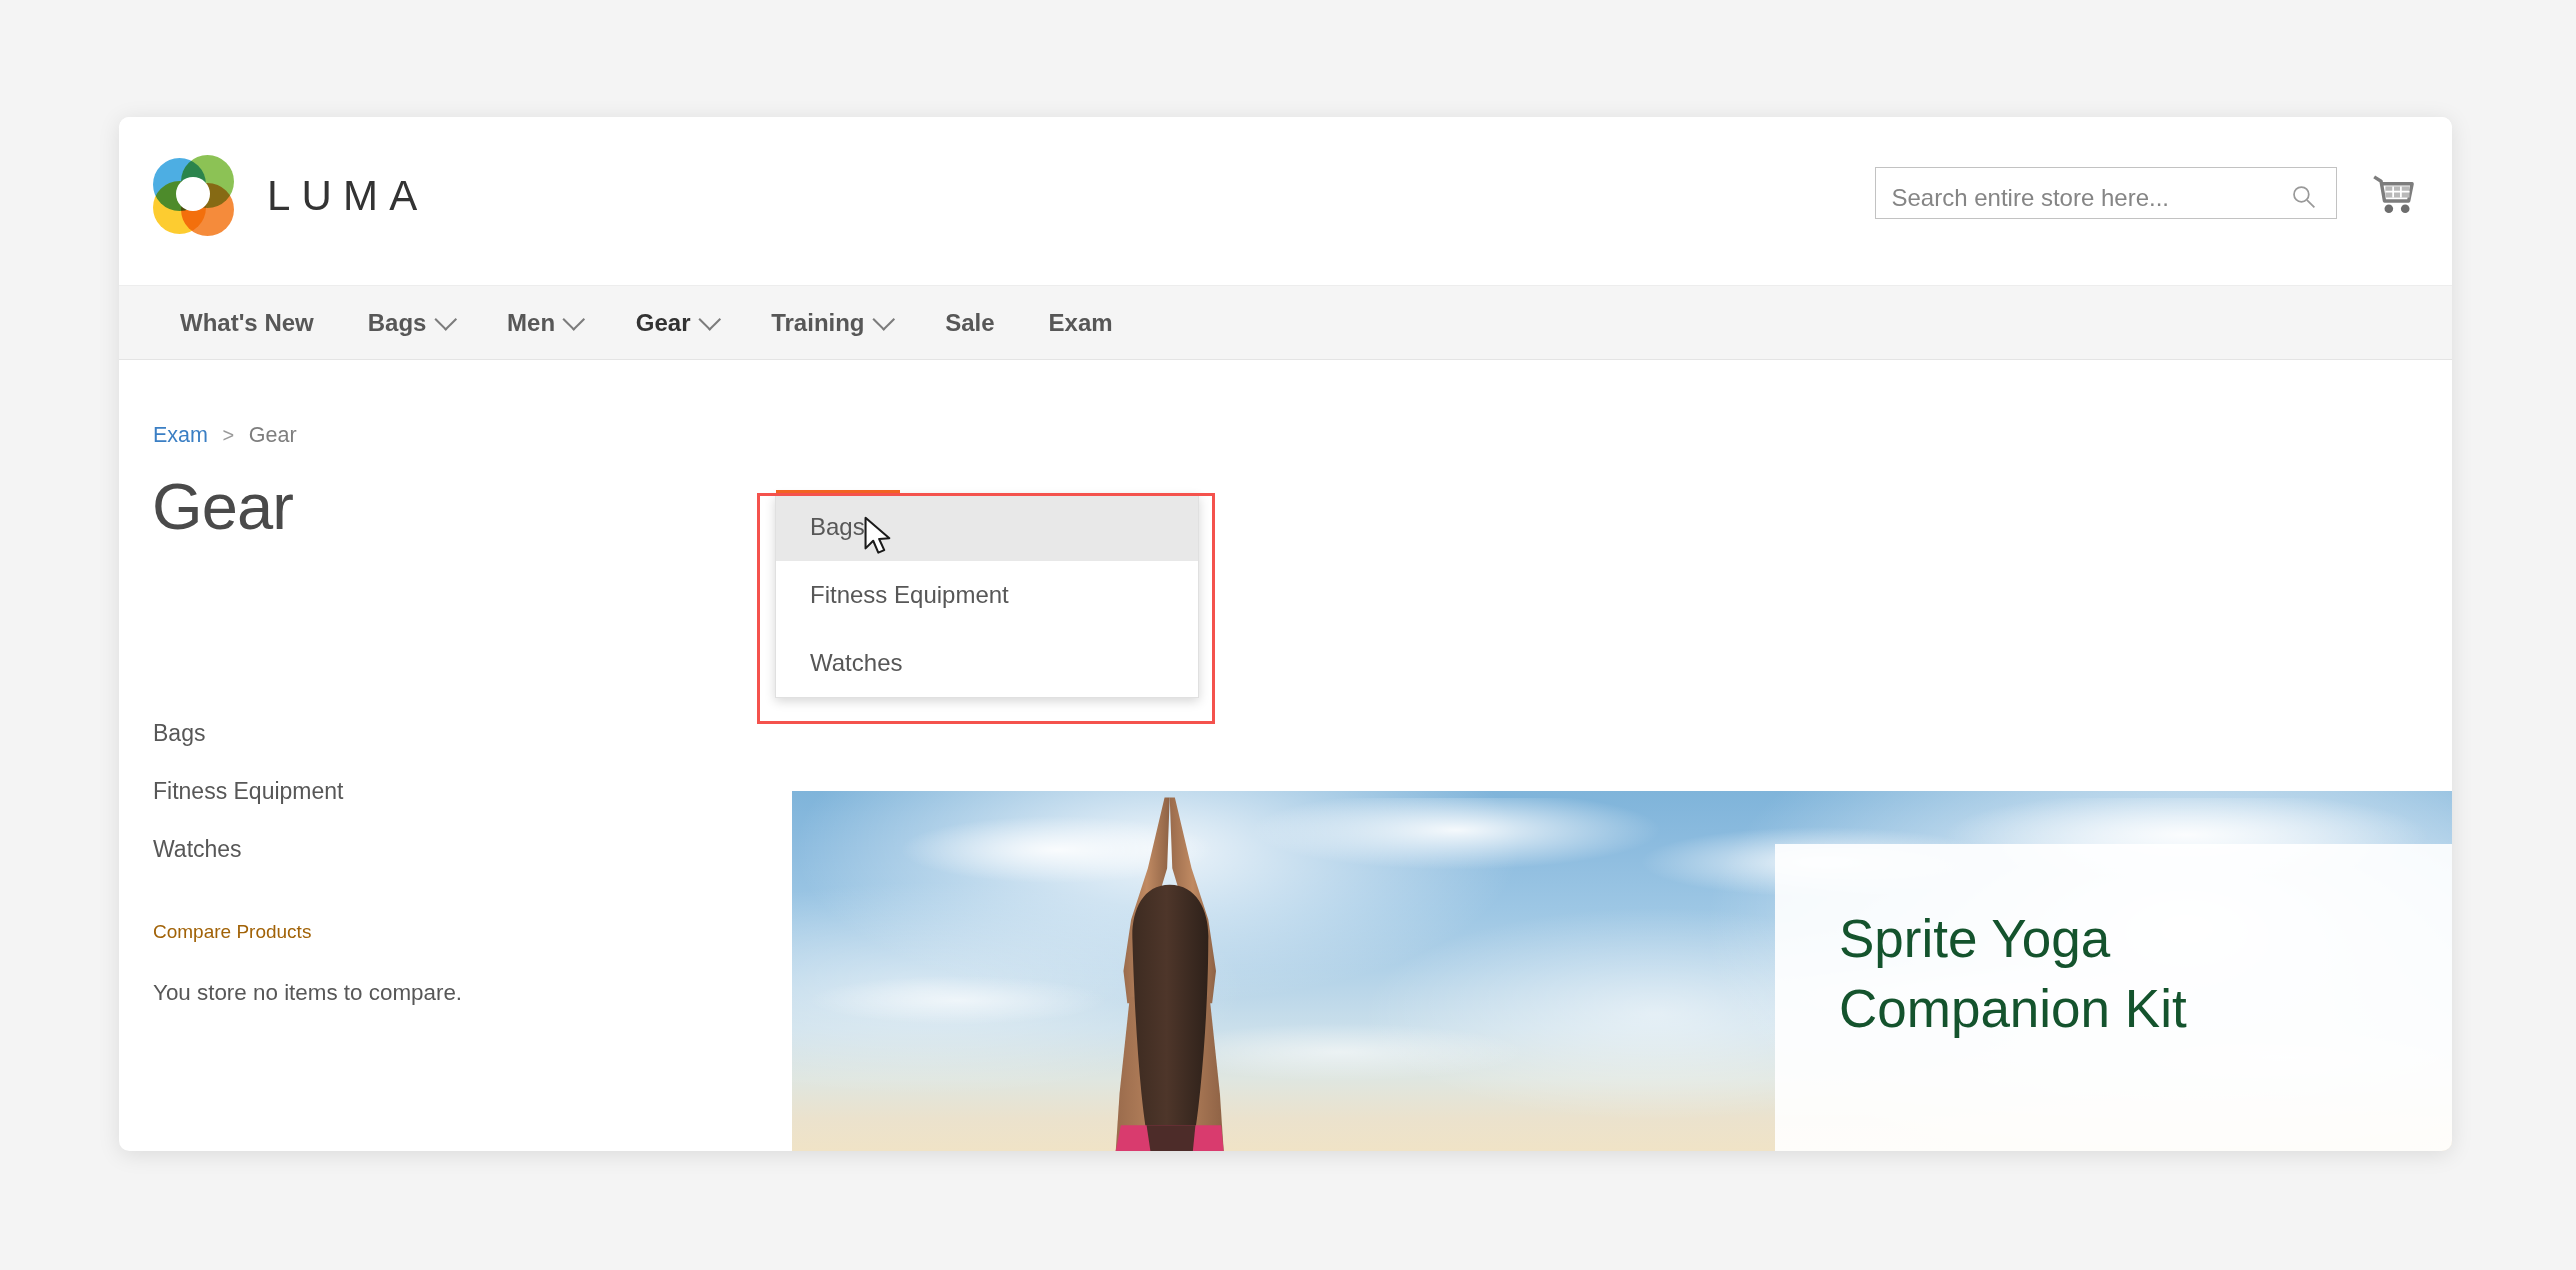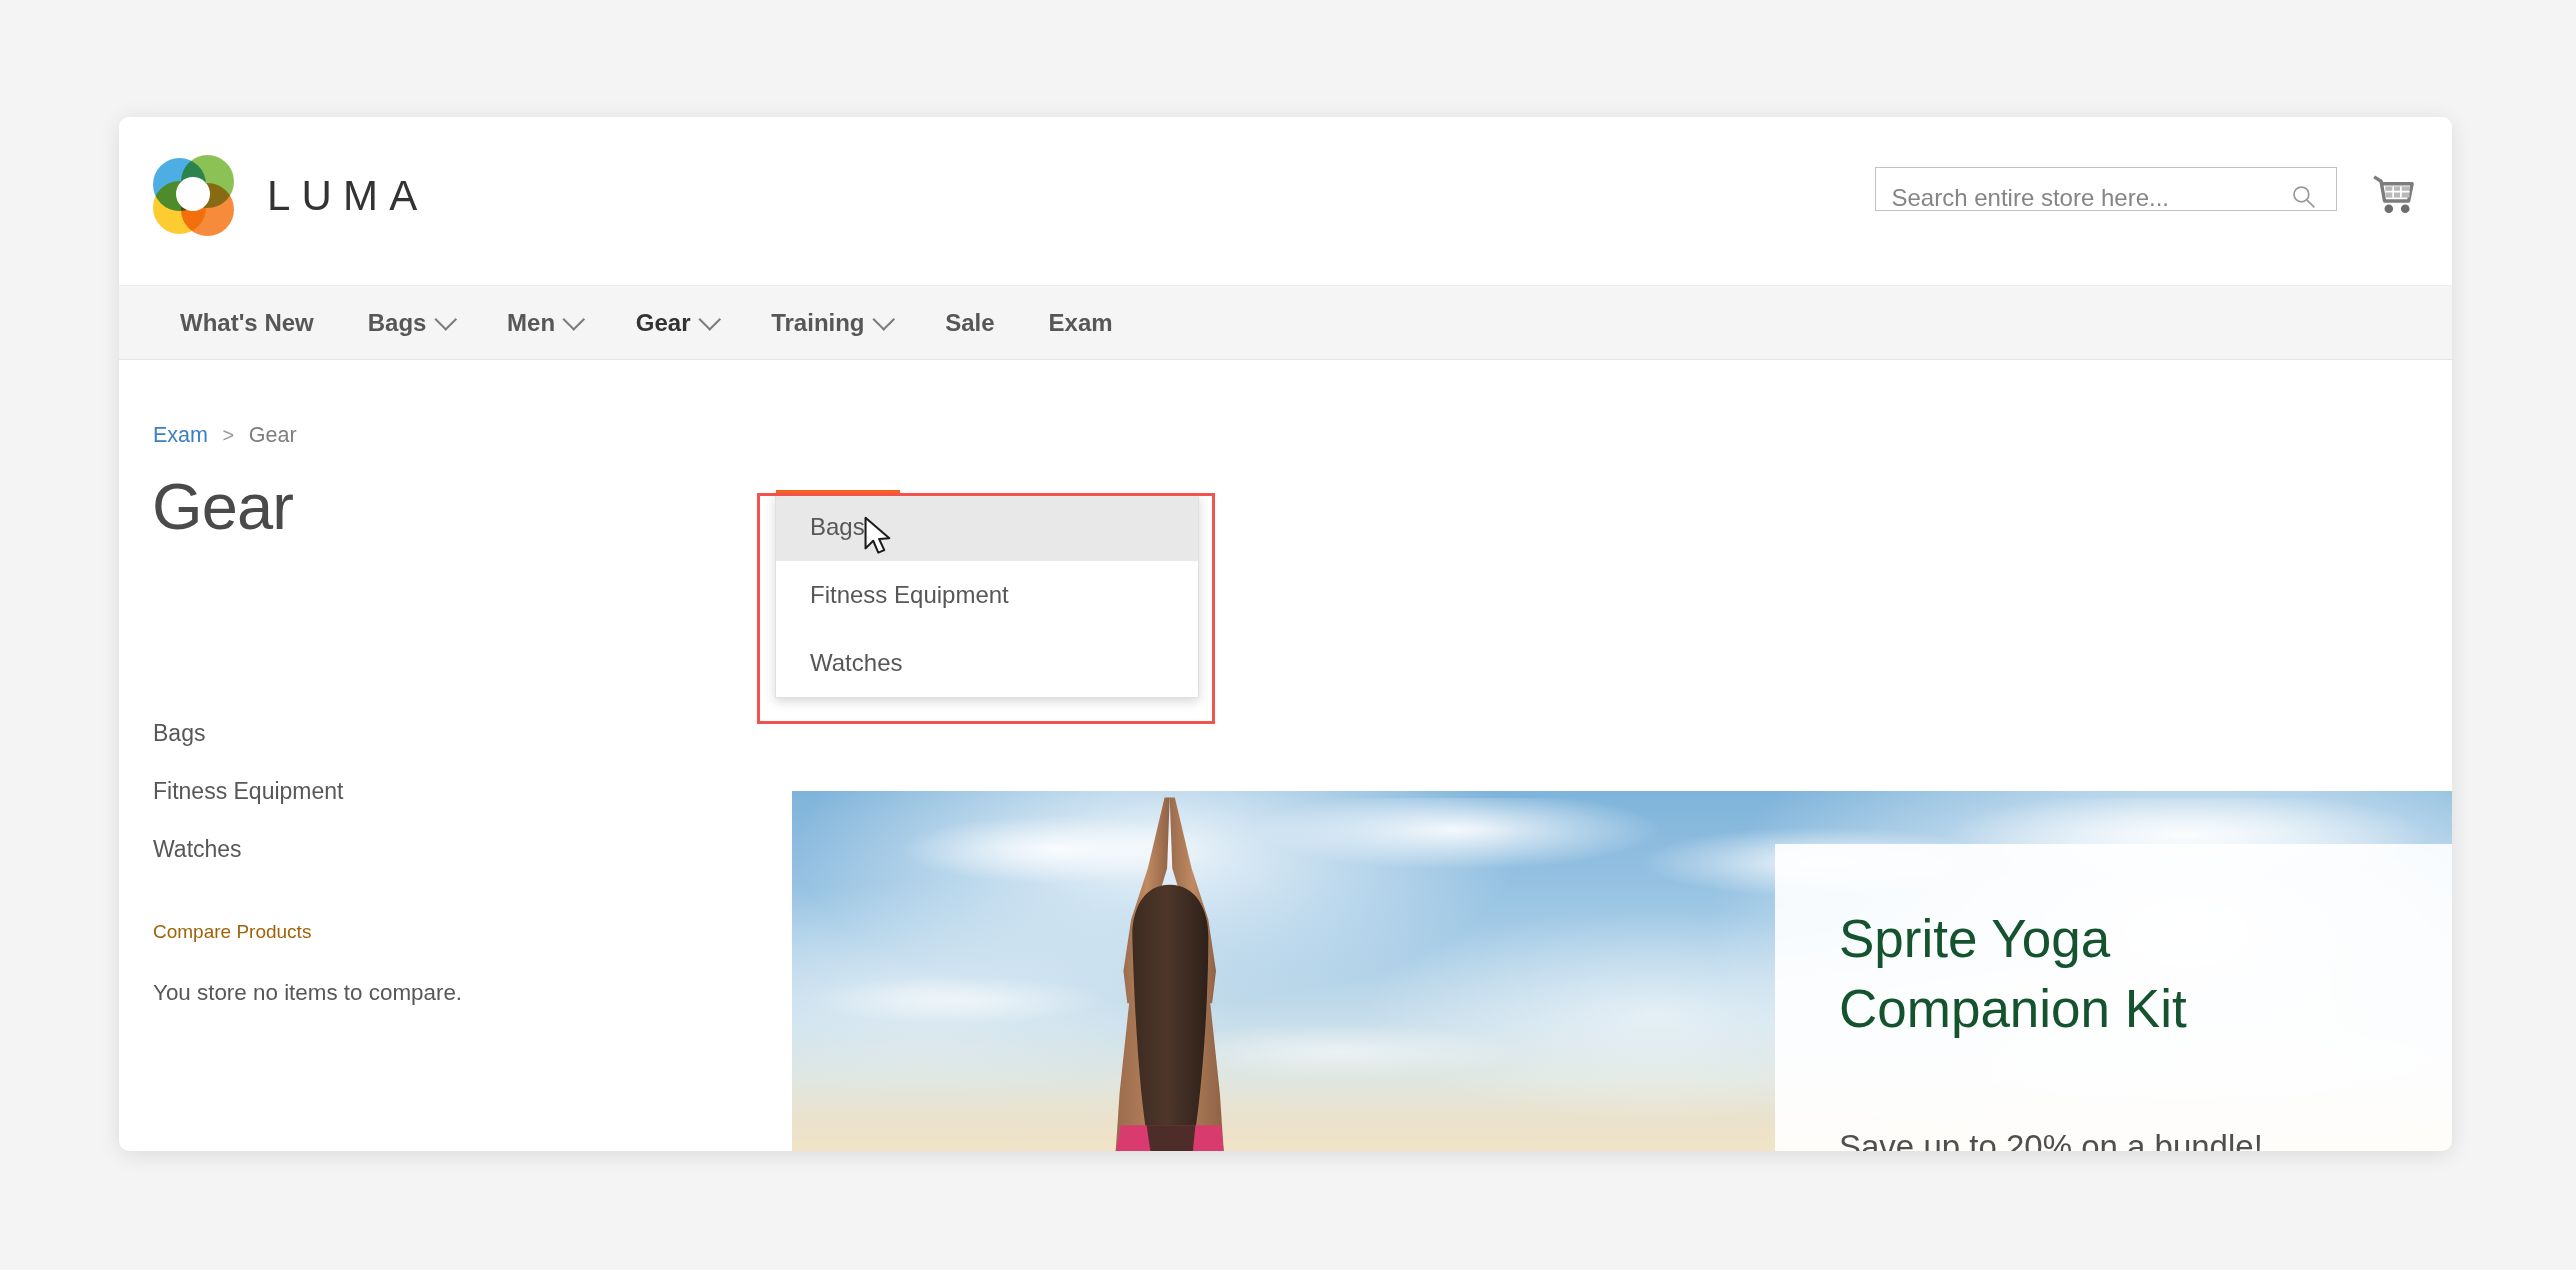--- a/index.html
+++ b/index.html
@@ -75,21 +75,21 @@
     color: #333333;
     font-weight: 400;
   }
 
   
   #search-wrap {
     position: absolute;
     right: 115px;
     top: 50px;
     width: 462px;
-    height: 44px;
+    height: 52px;
     border: 0.9px solid #c2c2c2;
     background: #ffffff;
   }
   #search-input {
     position: absolute;
     left: 15.5px; top: 0;
     width: 386px; height: 59px;
     border: 0; outline: none;
     background: transparent;
     font-family: "Liberation Sans", sans-serif;
@@ -427,21 +427,20 @@
       <path d="M196 320 L320 320 L336 470 L342 560 L174 560 L180 470 Z" fill="url(#skinG)"></path>
 
       <path d="M258 146 C214 146 198 190 200 232 C202 300 206 390 214 470 C220 528 226 560 232 560 L288 560 C294 560 300 520 306 460 C314 380 318 294 318 232 C320 190 302 146 258 146 Z" fill="url(#hairG)"></path>
 
       <path d="M182 520 L338 520 L342 560 L174 560 Z" fill="#d93b6e"></path>
       <path d="M222 520 L298 520 L294 560 L228 560 Z" fill="#3d2b21" opacity="0.9"></path>
     </svg>
 
     <div id="promo-panel">
       <div id="promo-title">Sprite Yoga Companion Kit</div>
-      <div id="promo-sub">Save up to 20% on a bundle!</div>
 
     </div>
   </div>
 
   <div id="gear-dropdown">
     <div id="dropdown-accent"></div>
     <div class="dd-item hovered">Bags</div>
     <div class="dd-item">Fitness Equipment</div>
     <div class="dd-item">Watches</div>
   </div>

